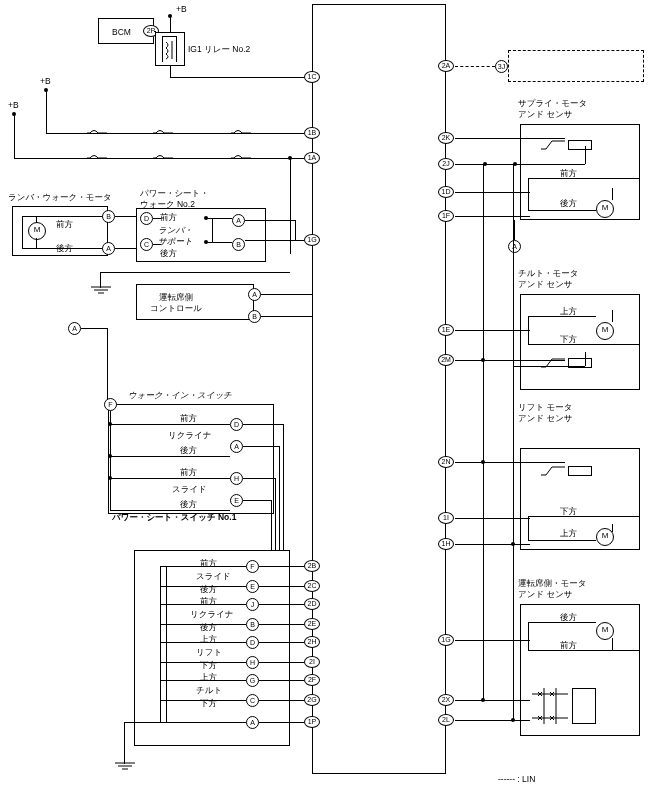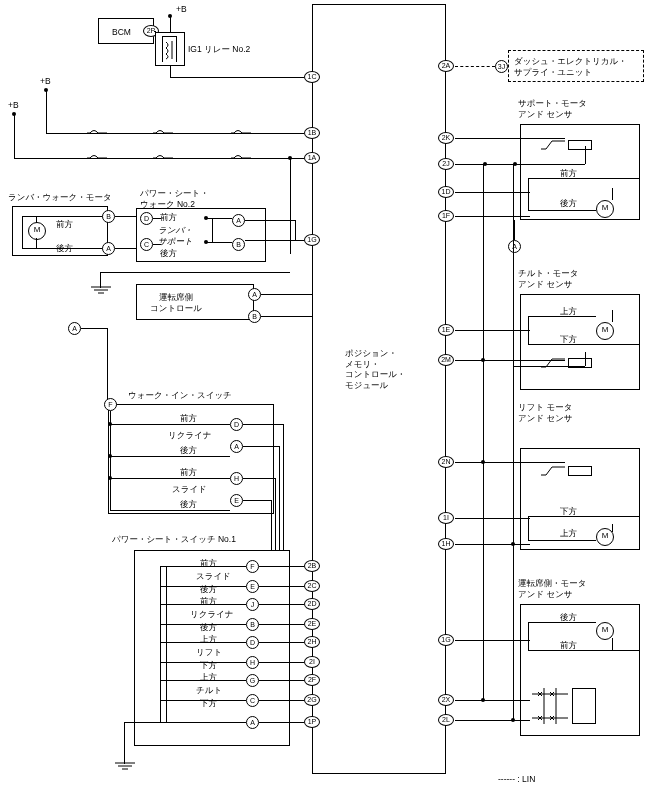--- a/index.html
+++ b/index.html
@@ -22,24 +22,20 @@
   .motor{position:absolute;width:16px;height:16px;border:1px solid #000;border-radius:50%;
          font-size:8px;text-align:center;line-height:14px;background:#fff;}
   .res{position:absolute;width:22px;height:8px;border:1px solid #000;background:#fff;}
 </style>
 </head>
 <body>
 
 <div id="sheet">
 
   <div class="box" style="left:312px;top:4px;width:134px;height:770px;"></div>
-  <div class="lbl" style="left:345px;top:348px;">ポジション・
-メモリ・
-コントロール・
-モジュール</div>
 
   <div class="box" style="left:98px;top:18px;width:56px;height:26px;"></div>
   <div class="lbl" style="left:112px;top:27px;">BCM</div>
   <div class="pin sm" style="left:143px;top:25px;">2P</div>
 
   <div class="box" style="left:155px;top:32px;width:30px;height:34px;"></div>
   <div class="lbl" style="left:188px;top:44px;">IG1 リレー No.2</div>
 
   <div class="ln v" style="left:162px;top:36px;height:26px;"></div>
   <div class="ln v" style="left:176px;top:36px;height:26px;"></div>
@@ -146,21 +142,21 @@
 コントロール</div>
   <div class="pin cc" style="left:248px;top:288px;">A</div>
   <div class="pin cc" style="left:248px;top:310px;">B</div>
   <div class="ln h" style="left:261px;top:294px;width:51px;"></div>
   <div class="ln h" style="left:261px;top:316px;width:51px;"></div>
 
   <div class="pin cc" style="left:68px;top:322px;">A</div>
   <div class="ln h" style="left:81px;top:328px;width:26px;"></div>
   <div class="ln v" style="left:107px;top:328px;height:80px;"></div>
 
-  <div class="lbl" style="left:128px;top:390px;">ウォーク・イン・スイッチ</div>
+  <div class="lbl" style="left:128px;top:390px;font-style:italic;">ウォーク・イン・スイッチ</div>
   <div class="box" style="left:108px;top:404px;width:166px;height:110px;"></div>
   <div class="pin cc" style="left:104px;top:398px;">F</div>
   <div class="ln v" style="left:110px;top:411px;height:100px;"></div>
 
   <div class="lbl" style="left:180px;top:413px;">前方</div>
   <div class="lbl" style="left:168px;top:430px;">リクライナ</div>
   <div class="lbl" style="left:180px;top:445px;">後方</div>
   <div class="ln h" style="left:110px;top:424px;width:120px;"></div>
   <div class="ln h" style="left:110px;top:456px;width:120px;"></div>
   <div class="dot" style="left:108px;top:422px;"></div>
@@ -179,21 +175,21 @@
 
   <div class="ln h" style="left:243px;top:424px;width:40px;"></div>
   <div class="ln h" style="left:243px;top:446px;width:36px;"></div>
   <div class="ln h" style="left:243px;top:478px;width:32px;"></div>
   <div class="ln h" style="left:243px;top:500px;width:28px;"></div>
   <div class="ln v" style="left:283px;top:424px;height:140px;"></div>
   <div class="ln v" style="left:279px;top:446px;height:130px;"></div>
   <div class="ln v" style="left:275px;top:478px;height:110px;"></div>
   <div class="ln v" style="left:271px;top:500px;height:100px;"></div>
 
-  <div class="lbl" style="left:112px;top:534px;">パワー・シート・スイッチ No.1</div>
+  <div class="lbl" style="left:112px;top:512px;font-weight:bold;">パワー・シート・スイッチ No.1</div>
   <div class="box" style="left:134px;top:550px;width:156px;height:196px;"></div>
 
   <div class="lbl" style="left:200px;top:558px;">前方</div>
   <div class="lbl" style="left:196px;top:571px;">スライド</div>
   <div class="lbl" style="left:200px;top:584px;">後方</div>
   <div class="pin cc" style="left:246px;top:560px;">F</div>
   <div class="pin cc" style="left:246px;top:580px;">E</div>
   <div class="pin sm" style="left:304px;top:560px;">2B</div>
   <div class="pin sm" style="left:304px;top:580px;">2C</div>
   <div class="ln h" style="left:160px;top:566px;width:86px;"></div>
@@ -249,24 +245,22 @@
   <div class="ln h" style="left:259px;top:624px;width:45px;"></div>
   <div class="ln h" style="left:259px;top:642px;width:45px;"></div>
   <div class="ln h" style="left:259px;top:662px;width:45px;"></div>
   <div class="ln h" style="left:259px;top:680px;width:45px;"></div>
   <div class="ln h" style="left:259px;top:700px;width:45px;"></div>
 
   <div class="pin sm" style="left:438px;top:60px;">2A</div>
   <div class="dash" style="left:455px;top:66px;width:40px;"></div>
   <div class="pin cc" style="left:495px;top:60px;">3J</div>
   <div class="dashbox" style="left:508px;top:50px;width:136px;height:32px;"></div>
-  <div class="lbl" style="left:514px;top:56px;">ダッシュ・エレクトリカル・
-サプライ・ユニット</div>
-
-  <div class="lbl" style="left:518px;top:98px;">サポート・モータ
+
+  <div class="lbl" style="left:518px;top:98px;">サプライ・モータ
 アンド センサ</div>
   <div class="box" style="left:520px;top:124px;width:120px;height:96px;"></div>
   <div class="res" style="left:568px;top:140px;"></div>
   <svg style="position:absolute;left:540px;top:139px;" width="26" height="12">
     <path d="M1 10 L6 10 M6 10 L12 2 M12 2 L25 2" stroke="#000" fill="none" stroke-width="1"></path>
   </svg>
   <div class="motor" style="left:596px;top:200px;">M</div>
   <div class="lbl" style="left:560px;top:168px;">前方</div>
   <div class="lbl" style="left:560px;top:198px;">後方</div>
   <div class="ln h" style="left:528px;top:178px;width:112px;"></div>

